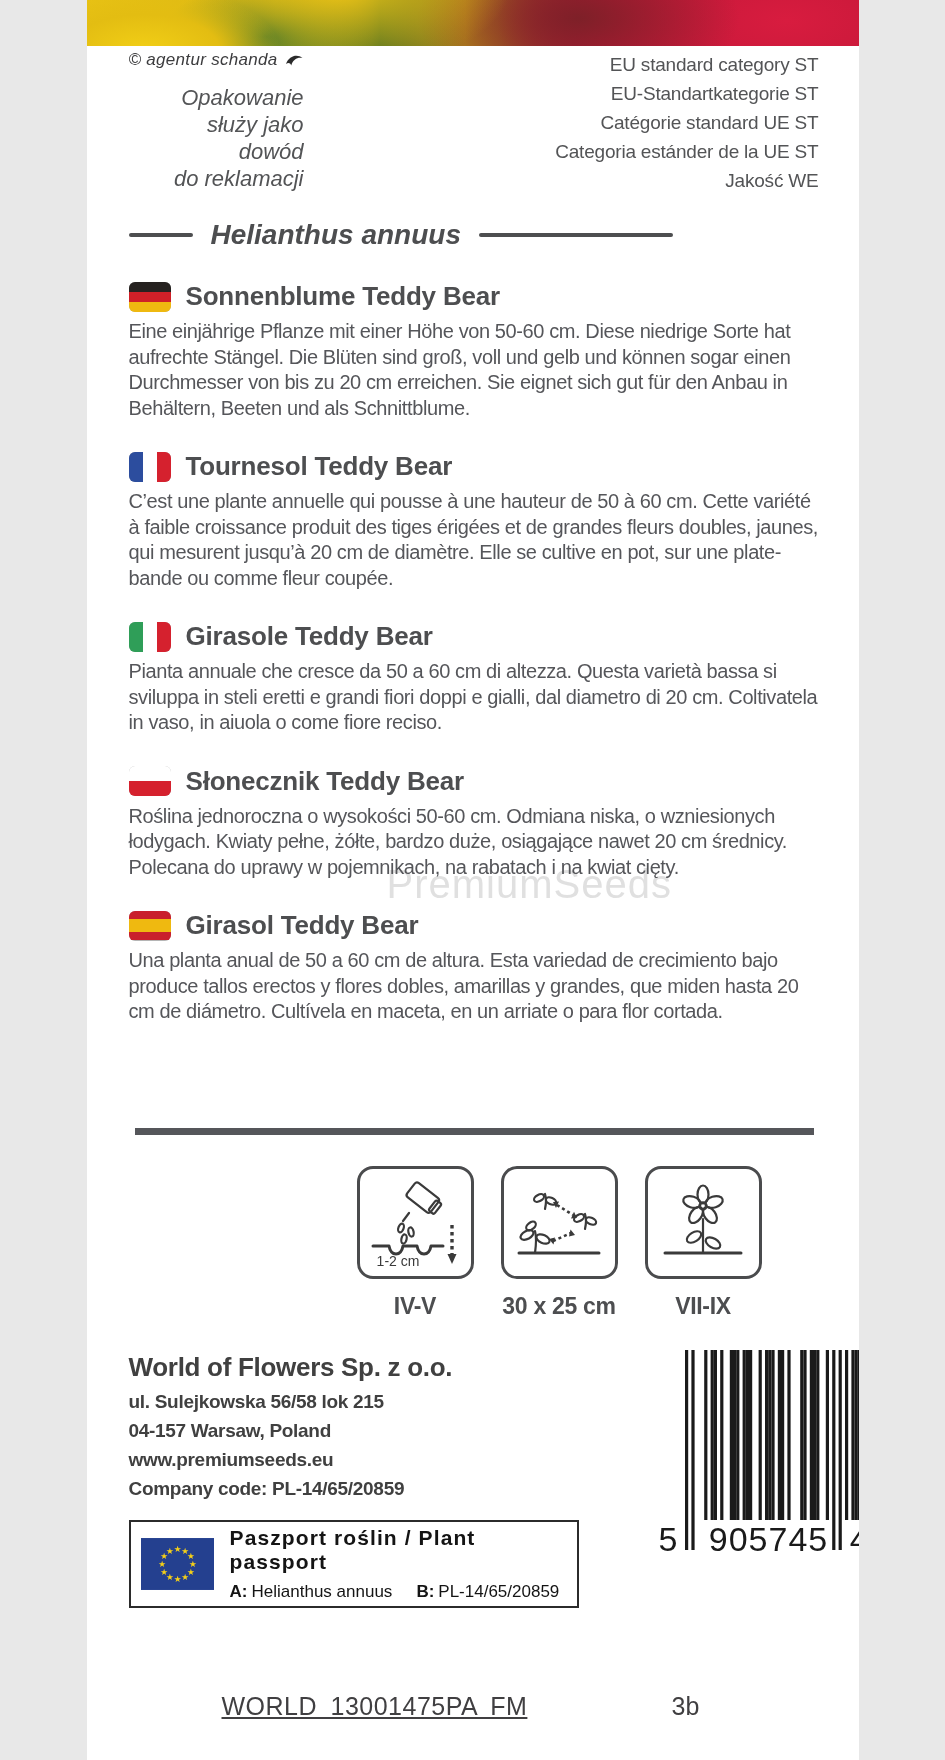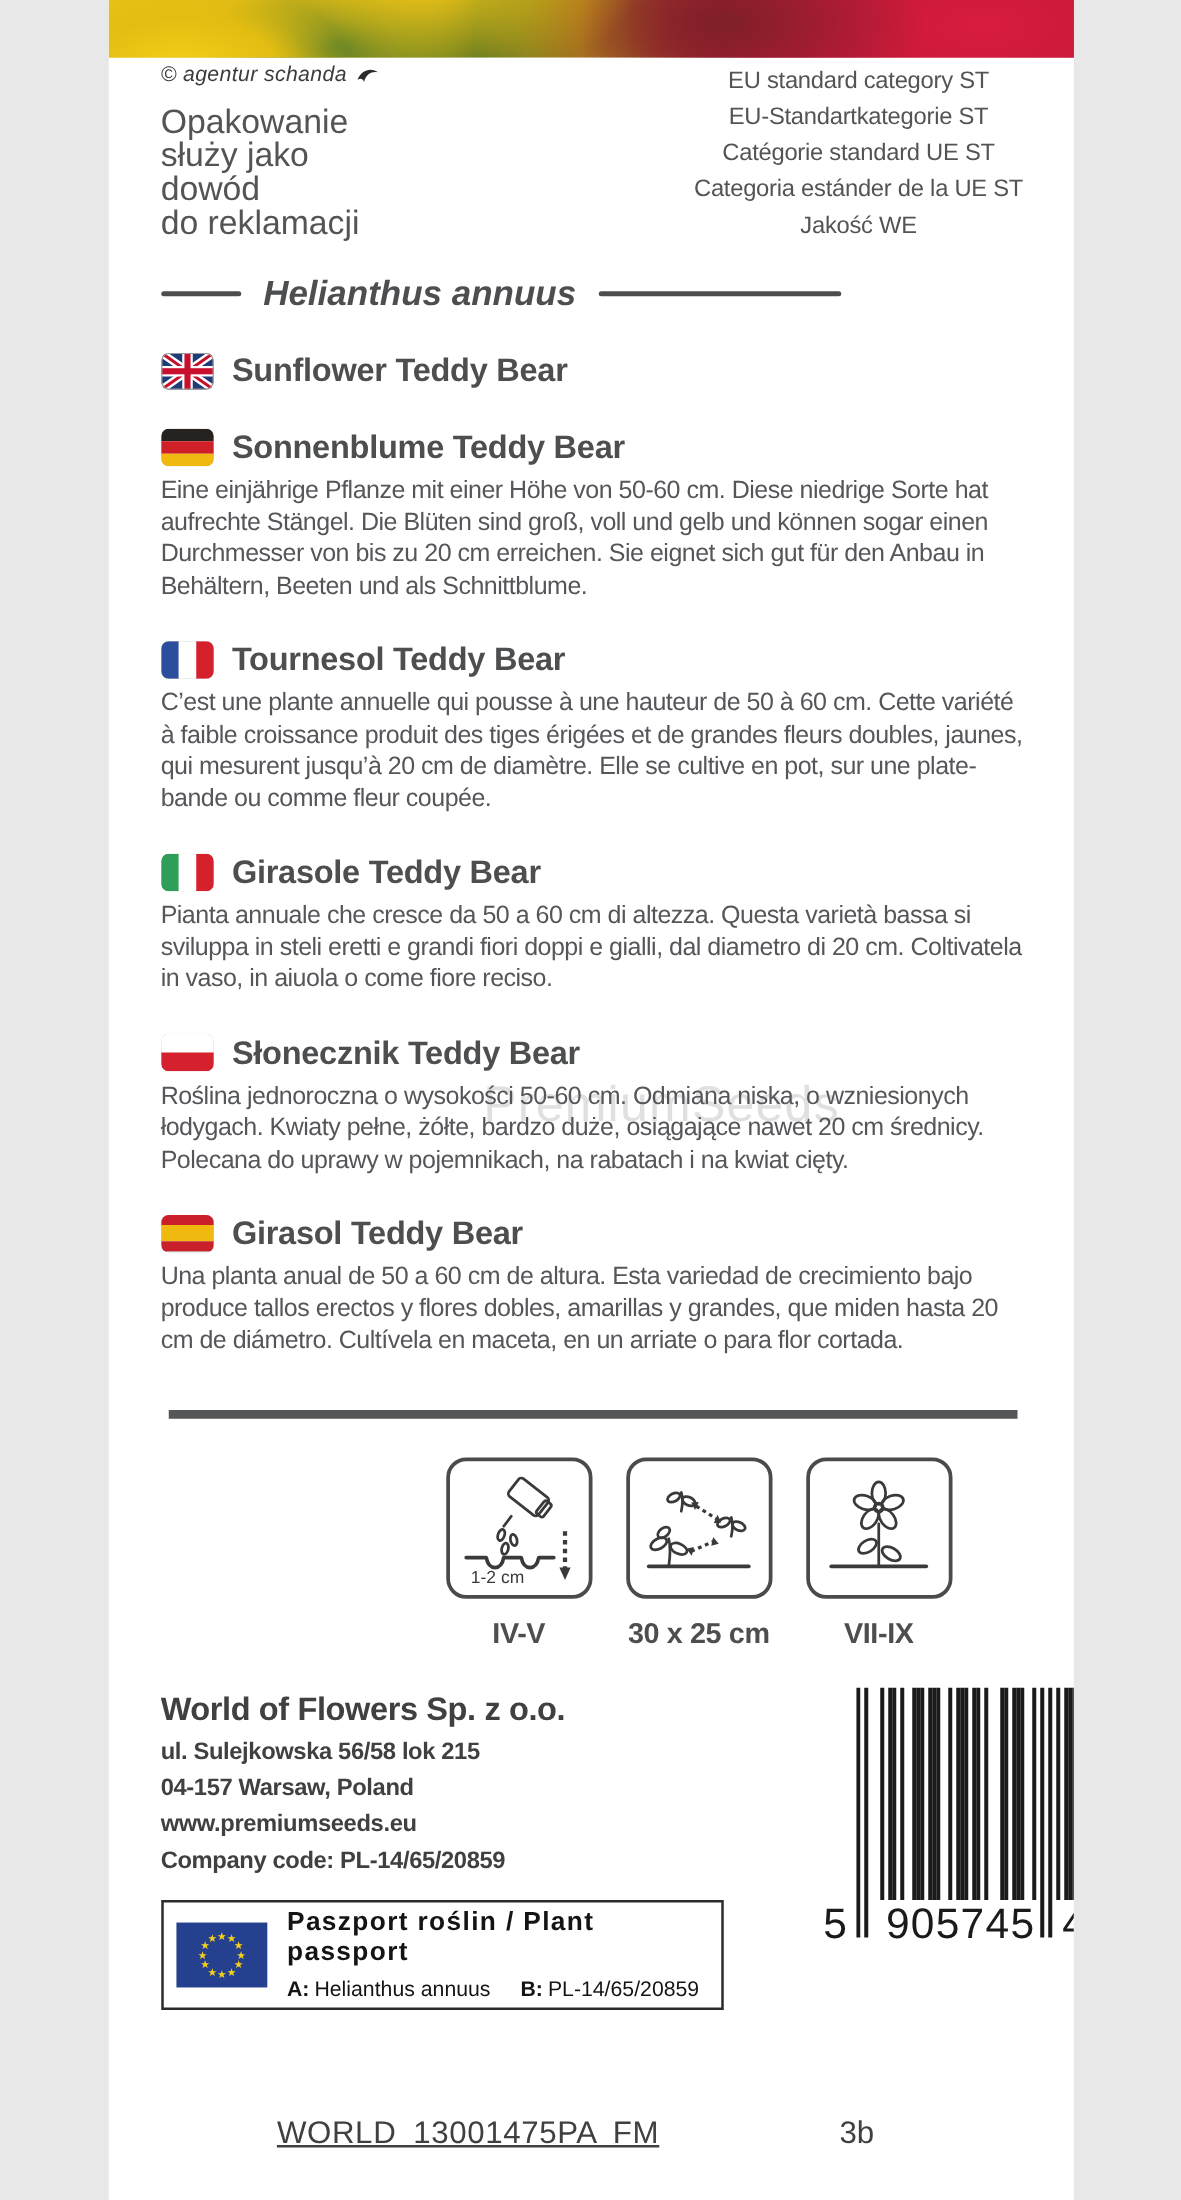--- a/index.html
+++ b/index.html
@@ -15,22 +15,22 @@
       radial-gradient(ellipse 260px 130px at 52% 40%, #7e2028 0%, rgba(0,0,0,0) 62%),
       radial-gradient(ellipse 340px 160px at 74% 45%, #d81c3f 0%, #c01737 55%, rgba(0,0,0,0) 85%),
       radial-gradient(ellipse 260px 120px at 96% 75%, #e0204a 0%, rgba(0,0,0,0) 75%),
       linear-gradient(90deg,#e9c315 0%,#d8b513 20%,#476b22 31%,#b3881b 40%,#8f2430 52%,#d41b3c 65%,#c11a38 80%,#d52045 100%);}
 
   .content-top{position:absolute;top:50px;left:42px;right:40px;z-index:2;}
 
   .top-row{display:flex;justify-content:space-between;align-items:flex-start;}
   .copyright-line{display:flex;align-items:center;gap:6px;font-style:italic;
     font-size:17px;color:#3c3c3e;letter-spacing:.3px;}
-  .packaging-note{margin-top:14px;font-size:27px;line-height:27px;color:#535456;}
-  .eu-lines{text-align:center;font-size:19px;line-height:29px;color:#535456;letter-spacing:-0.2px;}
+  .packaging-note{margin-top:14px;font-style:italic;font-size:22px;line-height:27px;color:#535456;text-align:right;}
+  .eu-lines{text-align:right;font-size:19px;line-height:29px;color:#535456;letter-spacing:-0.2px;}
 
   .species-header{display:flex;align-items:center;margin-top:24px;margin-right:146px;}
   .species-header .rule{height:4px;background:#4d4e50;border-radius:2px;}
   .species-header .rule.short{width:64px;}
   .species-header .rule.long{flex:1;}
   .species-header h1{margin:0 18px;font-size:28px;font-style:italic;font-weight:bold;color:#4d4e50;}
 
   .lang-section{margin-top:30px;}
   .section-head{display:flex;align-items:center;gap:15px;}
   .section-head h2{margin:0;font-size:26px;font-weight:bold;color:#4d4e50;letter-spacing:-0.2px;}
@@ -110,40 +110,20 @@
       </div>
     </div>
 
     <div class="species-header">
       <span class="rule short"></span>
       <h1>Helianthus annuus</h1>
       <span class="rule long"></span>
     </div>
 
     <section class="lang-section">
-      <div class="section-head">
-        <svg class="flag uk" width="42" height="30" viewBox="0 0 60 42">
-          <defs>
-              <clipPath id="ukclip">
-                <rect width="60" height="42" rx="8"></rect>
-              </clipPath>
-            </defs>
-          <g clip-path="url(#ukclip)">
-            <rect width="60" height="42" fill="#1e3c77"></rect>
-            <path d="M0,0 L60,42 M60,0 L0,42" stroke="#ffffff" stroke-width="9"></path>
-            <path d="M0,0 L60,42 M60,0 L0,42" stroke="#c8102e" stroke-width="3.5"></path>
-            <rect x="24" width="12" height="42" fill="#ffffff"></rect>
-            <rect y="15" width="60" height="12" fill="#ffffff"></rect>
-            <rect x="26.5" width="7" height="42" fill="#c8102e"></rect>
-            <rect y="17.5" width="60" height="7" fill="#c8102e"></rect>
-          </g>
-          <rect x="0.7" y="0.7" width="58.6" height="40.6" rx="8" fill="none" stroke="#9a9a9a" stroke-width="1.4"></rect>
-        </svg>
-        <h2>Sunflower Teddy Bear</h2>
-      </div>
     </section>
 
     <section class="lang-section">
       <div class="section-head">
         <div class="flag col">
           <div style="background:#262220"></div>
             <div style="background:#cf2028"></div>
             <div style="background:#efb910"></div>
         </div>
         <h2>Sonnenblume Teddy Bear</h2>

